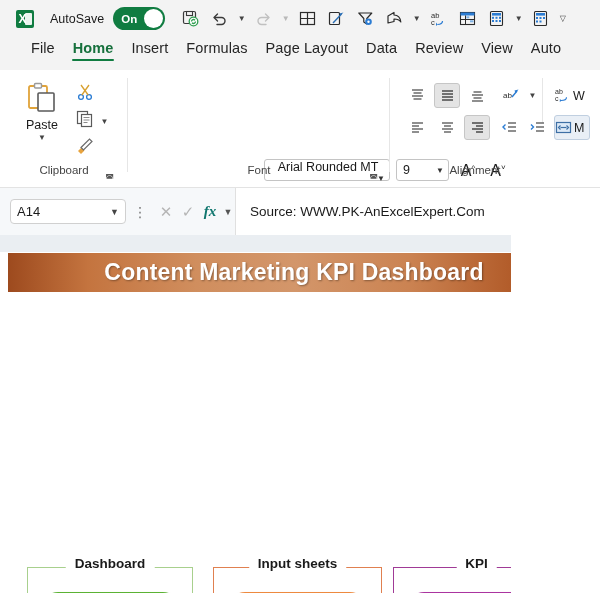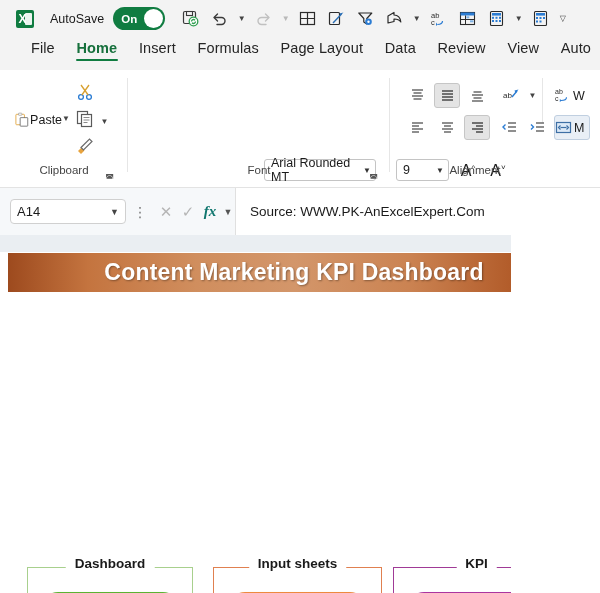--- a/index.html
+++ b/index.html
@@ -56,21 +56,21 @@
   .qat-caret {
     width: 13px; height: 27px; display: flex; align-items: center; justify-content: center;
     color: #444; font-size: 8px;
   }
   .qat-caret.dim { color: #b9b9b9; }
 
   
   .ribbon-tabs {
     position: absolute; left: 0; top: 37px; width: 600px; height: 33px;
     background: #f3f3f3;
-    display: flex; align-items: flex-start; padding-left: 22px; justify-content: space-between;
+    display: flex; align-items: flex-start; padding-left: 22px;
   }
   .tab {
     font-size: 14.5px; color: #252525; padding: 3px 9px 0 9px;
     position: relative; white-space: nowrap; letter-spacing: 0.1px;
   }
   .tab.active { font-weight: 600; color: #16703c; }
   .tab.active::after {
     content: ""; position: absolute; left: 8px; right: 8px; bottom: -5px;
     height: 2.5px; background: #107c41; border-radius: 2px;
   }
@@ -88,37 +88,37 @@
   .grp-sep {
     position: absolute; top: 8px; height: 94px; width: 1px; background: #e6e6e6;
   }
   .dlg-launch {
     position: absolute; bottom: 5px; font-size: 9px; color: #555;
   }
 
   
   .paste-btn {
     position: absolute; left: 14px; top: 8px; width: 56px; height: 80px;
-    display: flex; flex-direction: row; align-items: center;
+    display: flex; flex-direction: column; align-items: center;
     border-radius: 3px;
   }
   .paste-ico { width: 34px; height: 34px; margin-top: 3px; }
   .paste-text { font-size: 12.5px; color: #1a1a1a; margin-top: 3px; }
   .paste-chev { font-size: 8px; color: #444; margin-top: 1px; }
   .mini-btn {
     position: absolute; width: 26px; height: 24px;
     display: flex; align-items: center; justify-content: center; border-radius: 3px;
   }
 
   
   .font-name-box {
-    position: absolute; left: 136px; top: 89px; width: 112px; height: 22px;
+    position: absolute; left: 136px; top: 89px; width: 126px; height: 22px;
     border: 1px solid #c4c4c4; border-radius: 3px; background: #fff;
     display: flex; align-items: center; padding: 0 4px 0 6px;
-    font-size: 12.5px; color: #1a1a1a;
+    font-size: 12.5px; color: #1a1a1a; flex-direction: column;
   }
   .font-size-box {
     position: absolute; left: 268px; top: 89px; width: 53px; height: 22px;
     border: 1px solid #c4c4c4; border-radius: 3px; background: #fff;
     display: flex; align-items: center; padding: 0 4px 0 6px;
     font-size: 12.5px; color: #1a1a1a;
   }
   .boxcaret { margin-left: auto; font-size: 8px; color: #333; }
   .fmt-btn {
     position: absolute; height: 25px; display: flex; align-items: center;

